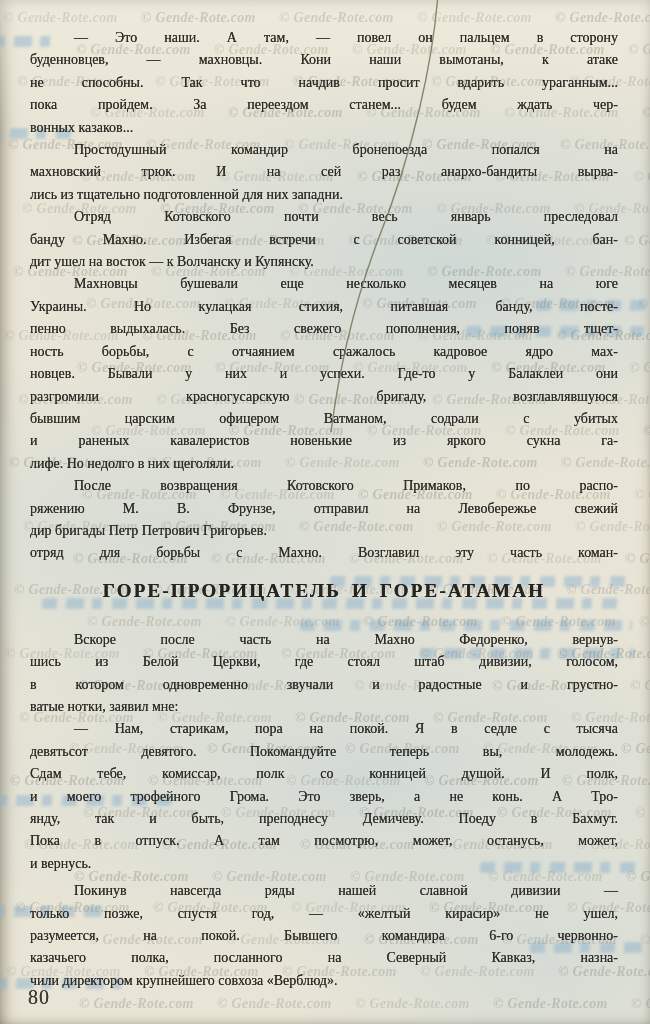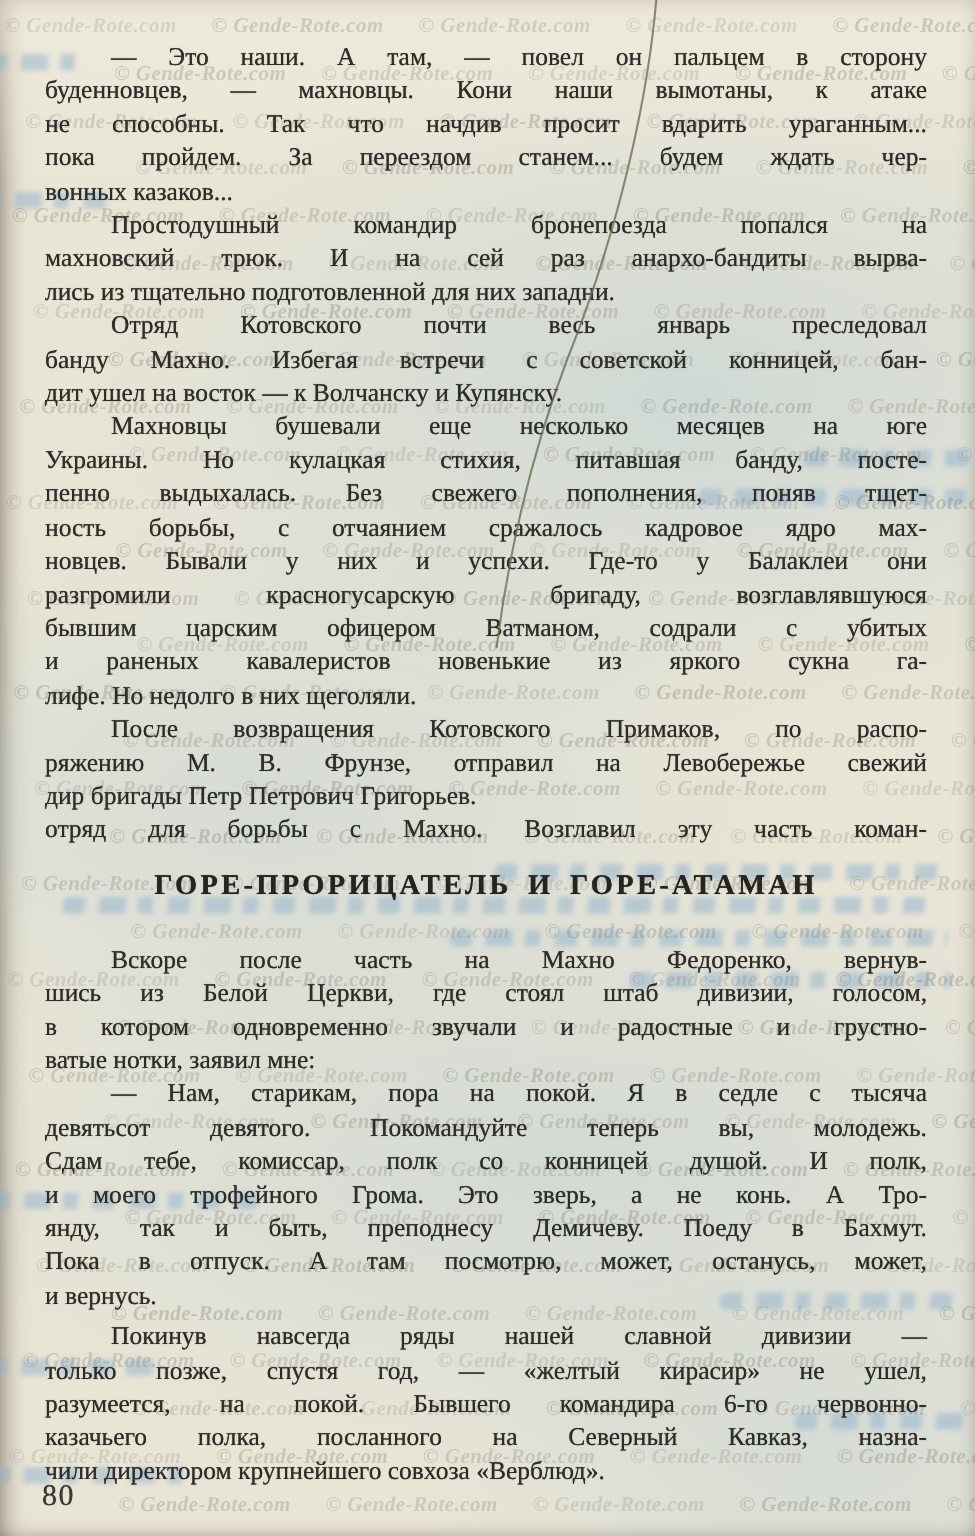--- a/index.html
+++ b/index.html
@@ -31,21 +31,21 @@
       #8fb2cc 50px 60px, transparent 60px 70px);
   }
   .wm-layer{position:absolute;inset:0;overflow:hidden;}
   .wm{
     position:absolute;white-space:nowrap;
     font-style:italic;font-weight:bold;font-size:14px;
     color:rgba(118,115,104,.52);letter-spacing:.3px;
   }
   .content{position:absolute;left:30px;top:27px;width:588px;color:#2e2c28;}
   .line{
-    font-size:17px;line-height:22.4px;
+    font-size:14px;line-height:22.4px;
     text-align:justify;text-align-last:justify;
     text-shadow:0 0 .5px rgba(40,38,32,.85);
   }
   .line.first{text-indent:44px;}
   .line.last{text-align-last:left;}
   .para{margin:0;}
   .para.gap{margin-top:5px;}
   .heading{
     margin:13px 0 25px 0;
     font-size:19px;font-weight:bold;line-height:26px;

